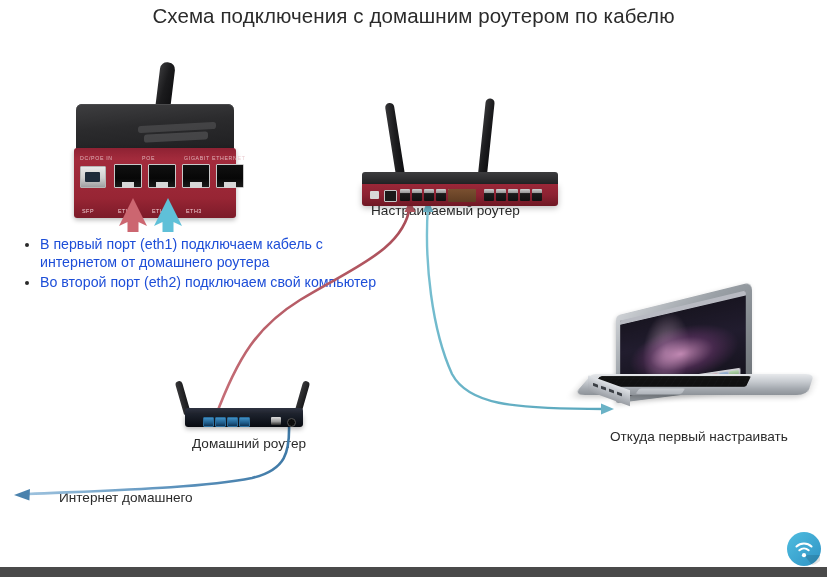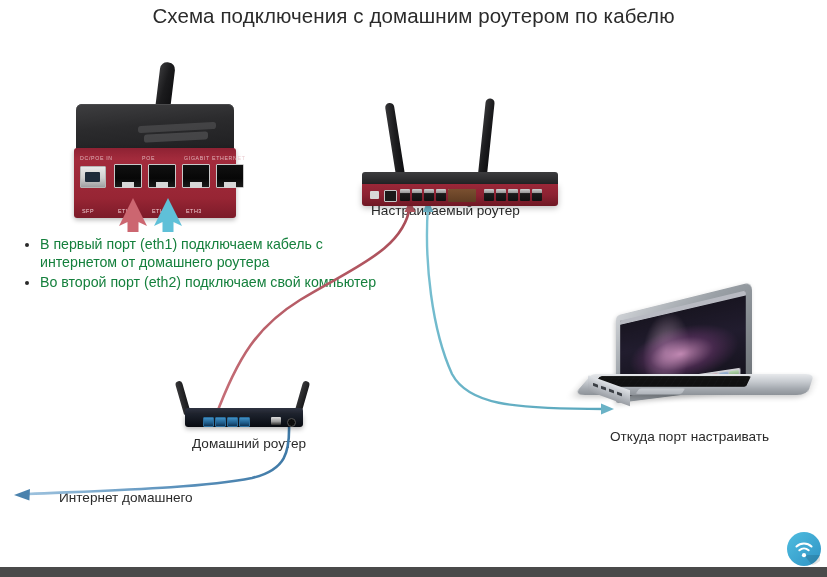--- a/index.html
+++ b/index.html
@@ -14,21 +14,21 @@
   
   .title{
     position:absolute;left:0;top:4px;width:827px;text-align:center;
     font-size:20.5px;color:#2b2b2b;letter-spacing:.1px;font-weight:400;
   }
 
   
   .bullets{position:absolute;left:18px;top:236px;width:372px;}
   .bullet{
     position:relative;padding-left:22px;margin-bottom:3px;
-    font-size:14.2px;line-height:17.5px;color:#15803d;
+    font-size:14.2px;line-height:17.5px;color:#1d4ed8;
   }
   .bullet:before{
     content:"";position:absolute;left:7px;top:7px;
     width:4px;height:4px;border-radius:50%;background:#2a2a2a;
   }
 
   
   .lbl{position:absolute;font-size:13.6px;color:#2a2a2a;white-space:nowrap;}
   #lbl-config{left:371px;top:203px;}
   #lbl-home{left:192px;top:436px;}
@@ -386,21 +386,21 @@
       <div id="lt-keys"></div>
       <div id="lt-trackpad"></div>
     </div>
     <div id="lt-edge">
       <div class="lt-port" style="left:5px"></div>
       <div class="lt-port" style="left:13px"></div>
       <div class="lt-port" style="left:21px"></div>
       <div class="lt-port" style="left:29px"></div>
     </div>
   </div>
-  <div class="lbl" id="lbl-laptop">Откуда порт настраивать</div>
+  <div class="lbl" id="lbl-laptop">Откуда первый настраивать</div>
 
   <svg id="wifi-mark" viewBox="0 0 36 36">
     <defs>
       <linearGradient id="gWifi" x1="0" y1="0" x2="1" y2="1">
         <stop offset="0%" stop-color="#4fbde0"></stop>
         <stop offset="100%" stop-color="#2f93c4"></stop>
       </linearGradient>
     </defs>
     <circle cx="18" cy="18" r="17" fill="url(#gWifi)"></circle>
     <path d="M18 24 L34 24 L34 30 A17 17 0 0 1 26 34 Z" fill="#000" opacity="0.12"></path>

